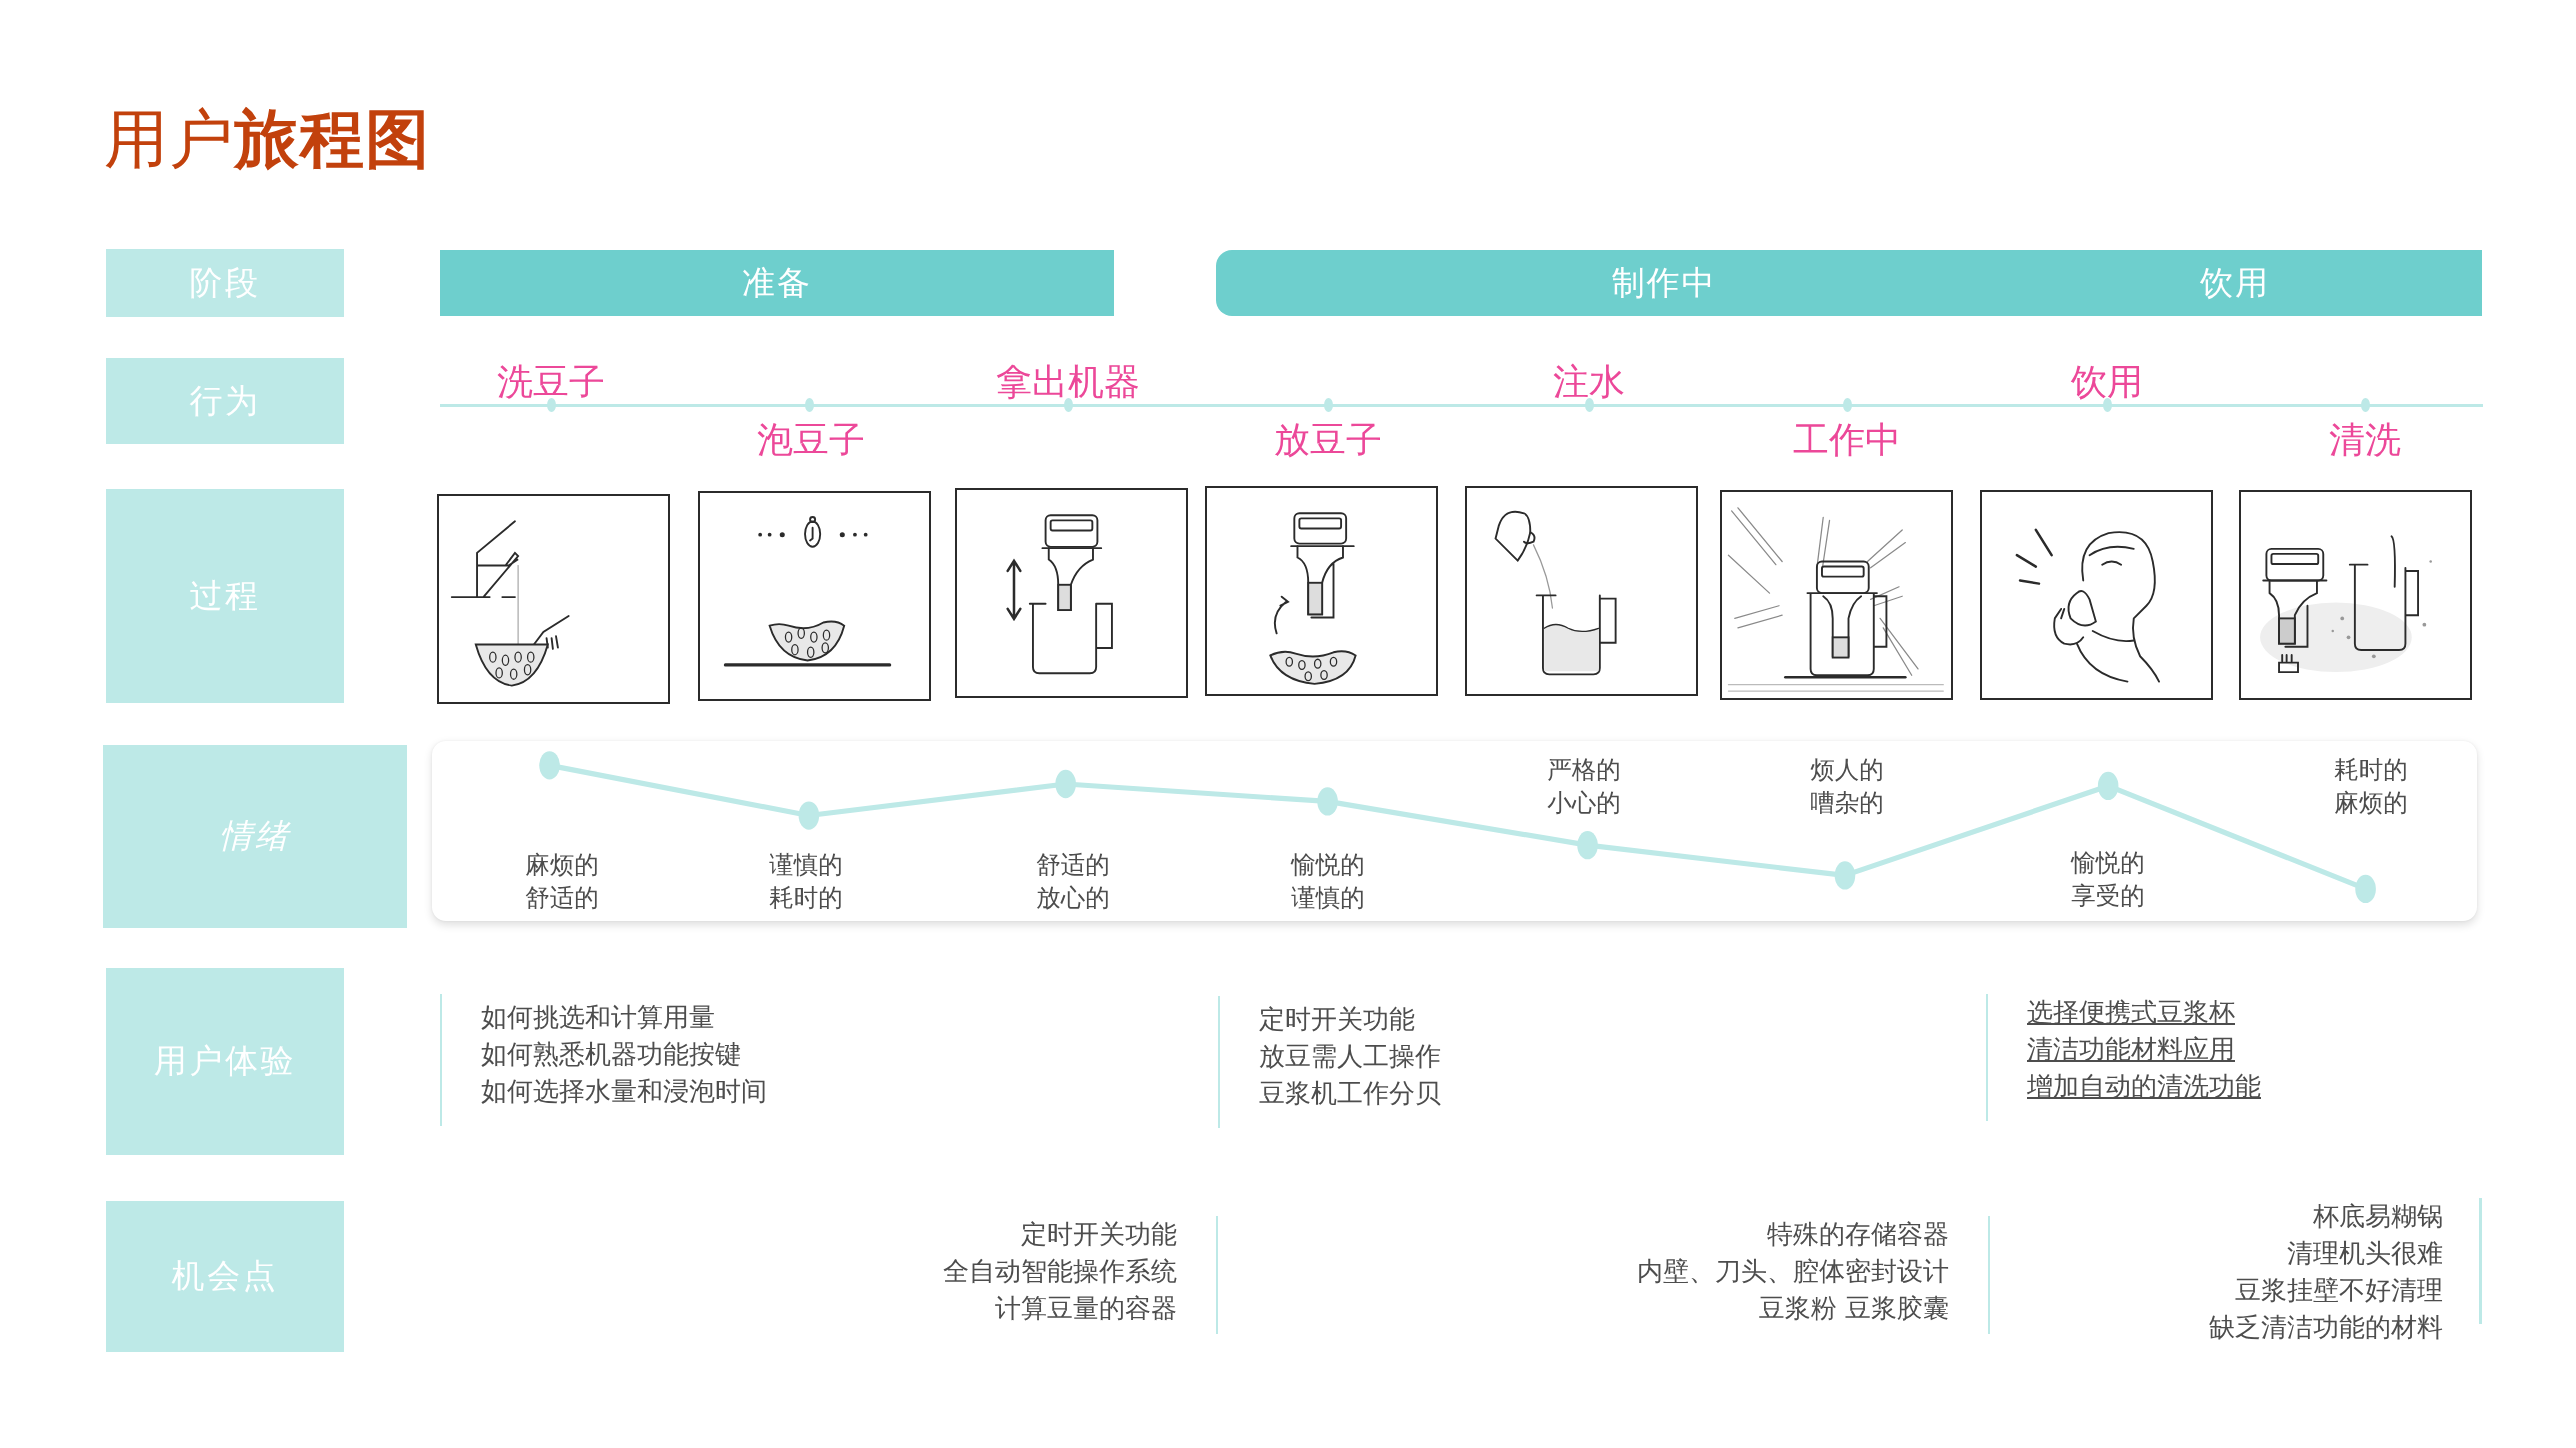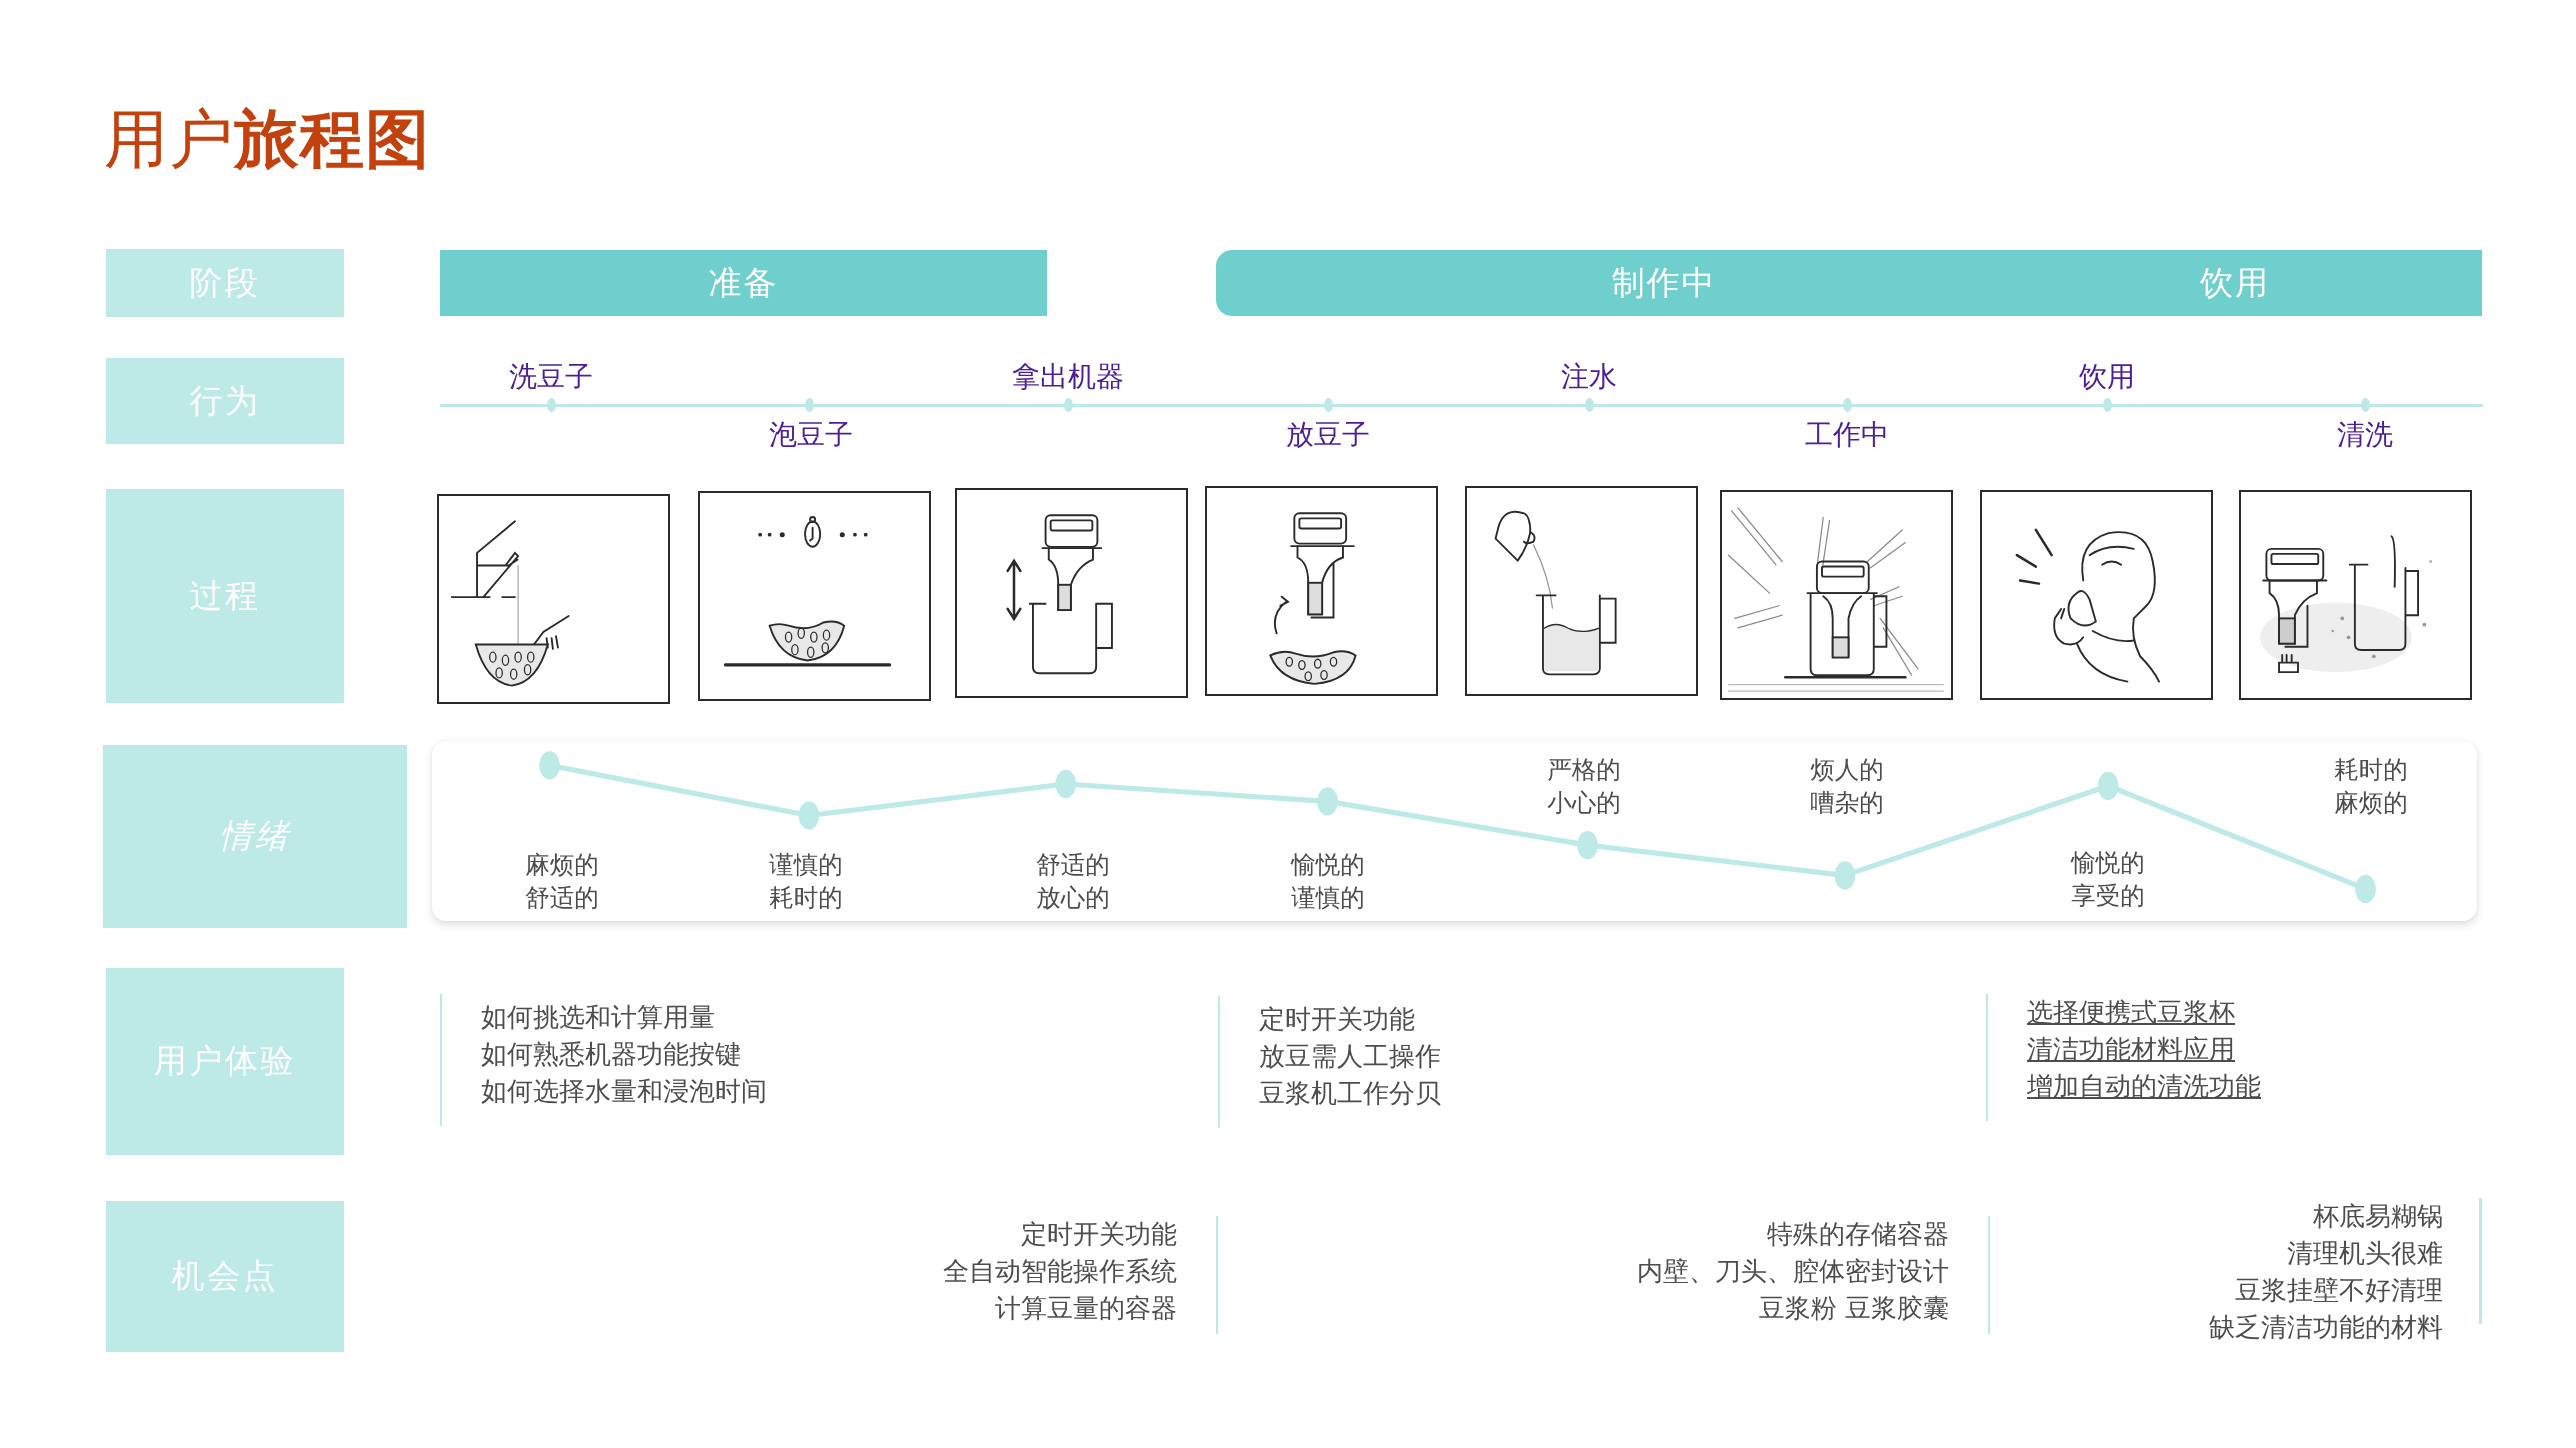--- a/index.html
+++ b/index.html
@@ -10,21 +10,21 @@
   .title .light { font-weight:400; }
   .title .bold { font-weight:700; }
 
   .row-label { position:absolute; left:106px; width:238px; background:#bde9e7; color:#ffffff;
                display:flex; align-items:center; justify-content:center; font-size:33px; letter-spacing:2.6px; }
   .stage { position:absolute; top:250px; height:66px; background:#6ecfcd; color:#ffffff;
            display:flex; align-items:center; justify-content:center; font-size:33px; letter-spacing:1.9px; }
 
   .timeline { position:absolute; left:440px; top:404px; width:2043px; height:3.2px; background:#bde9e7; }
   .tl-dot { position:absolute; width:9px; height:14px; border-radius:50%; background:#bde9e7; top:398px; margin-left:-4.5px; }
-  .beh { position:absolute; font-size:28px; color:#4c1d95; white-space:nowrap; transform:translateX(-50%); }
+  .beh { position:absolute; font-size:36px; color:#ec4899; white-space:nowrap; transform:translateX(-50%); }
 
   .panel { position:absolute; top:490px; width:233px; height:210px; border:2.6px solid #2b2b2b; box-sizing:border-box; background:#fff; }
   .panel svg { width:100%; height:100%; display:block; }
 
   .emo-card { position:absolute; left:432px; top:741px; width:2045px; height:180px; background:#fff; border-radius:14px;
               box-shadow:0 3.9px 9px rgba(0,0,0,0.13), 0 0 2.6px rgba(0,0,0,0.06); }
   .emo-svg { position:absolute; left:0; top:0; width:2576px; height:1449px; pointer-events:none; }
   .emo-label { position:absolute; font-size:24.5px; line-height:33px; color:#4d4d4d; text-align:center; transform:translateX(-50%); white-space:nowrap; }
 
   .ux-block { position:absolute; border-left:2.6px solid #bde9e7; padding-left:39px; font-size:26px; line-height:37px; color:#4d4d4d; white-space:nowrap; }
@@ -50,21 +50,21 @@
 <div class="row-label" style="top:745px;height:183px;left:103px;width:304px;font-style:italic;">
     <span>情绪</span>
   </div>
 <div class="row-label" style="top:968px;height:187px;">
     <span>用户体验</span>
   </div>
 <div class="row-label" style="top:1201px;height:151px;">
     <span>机会点</span>
   </div>
 
-<div class="stage" style="left:440px;width:607px;">
+<div class="stage" style="left:440px;width:674px;">
     <span>准备</span>
   </div>
 <div class="stage" style="left:1216px;width:896px;border-radius:16px;">
     <span>制作中</span>
   </div>
 <div class="stage" style="left:1988px;width:494px;">
     <span>饮用</span>
   </div>
 
 <div class="timeline"></div>

